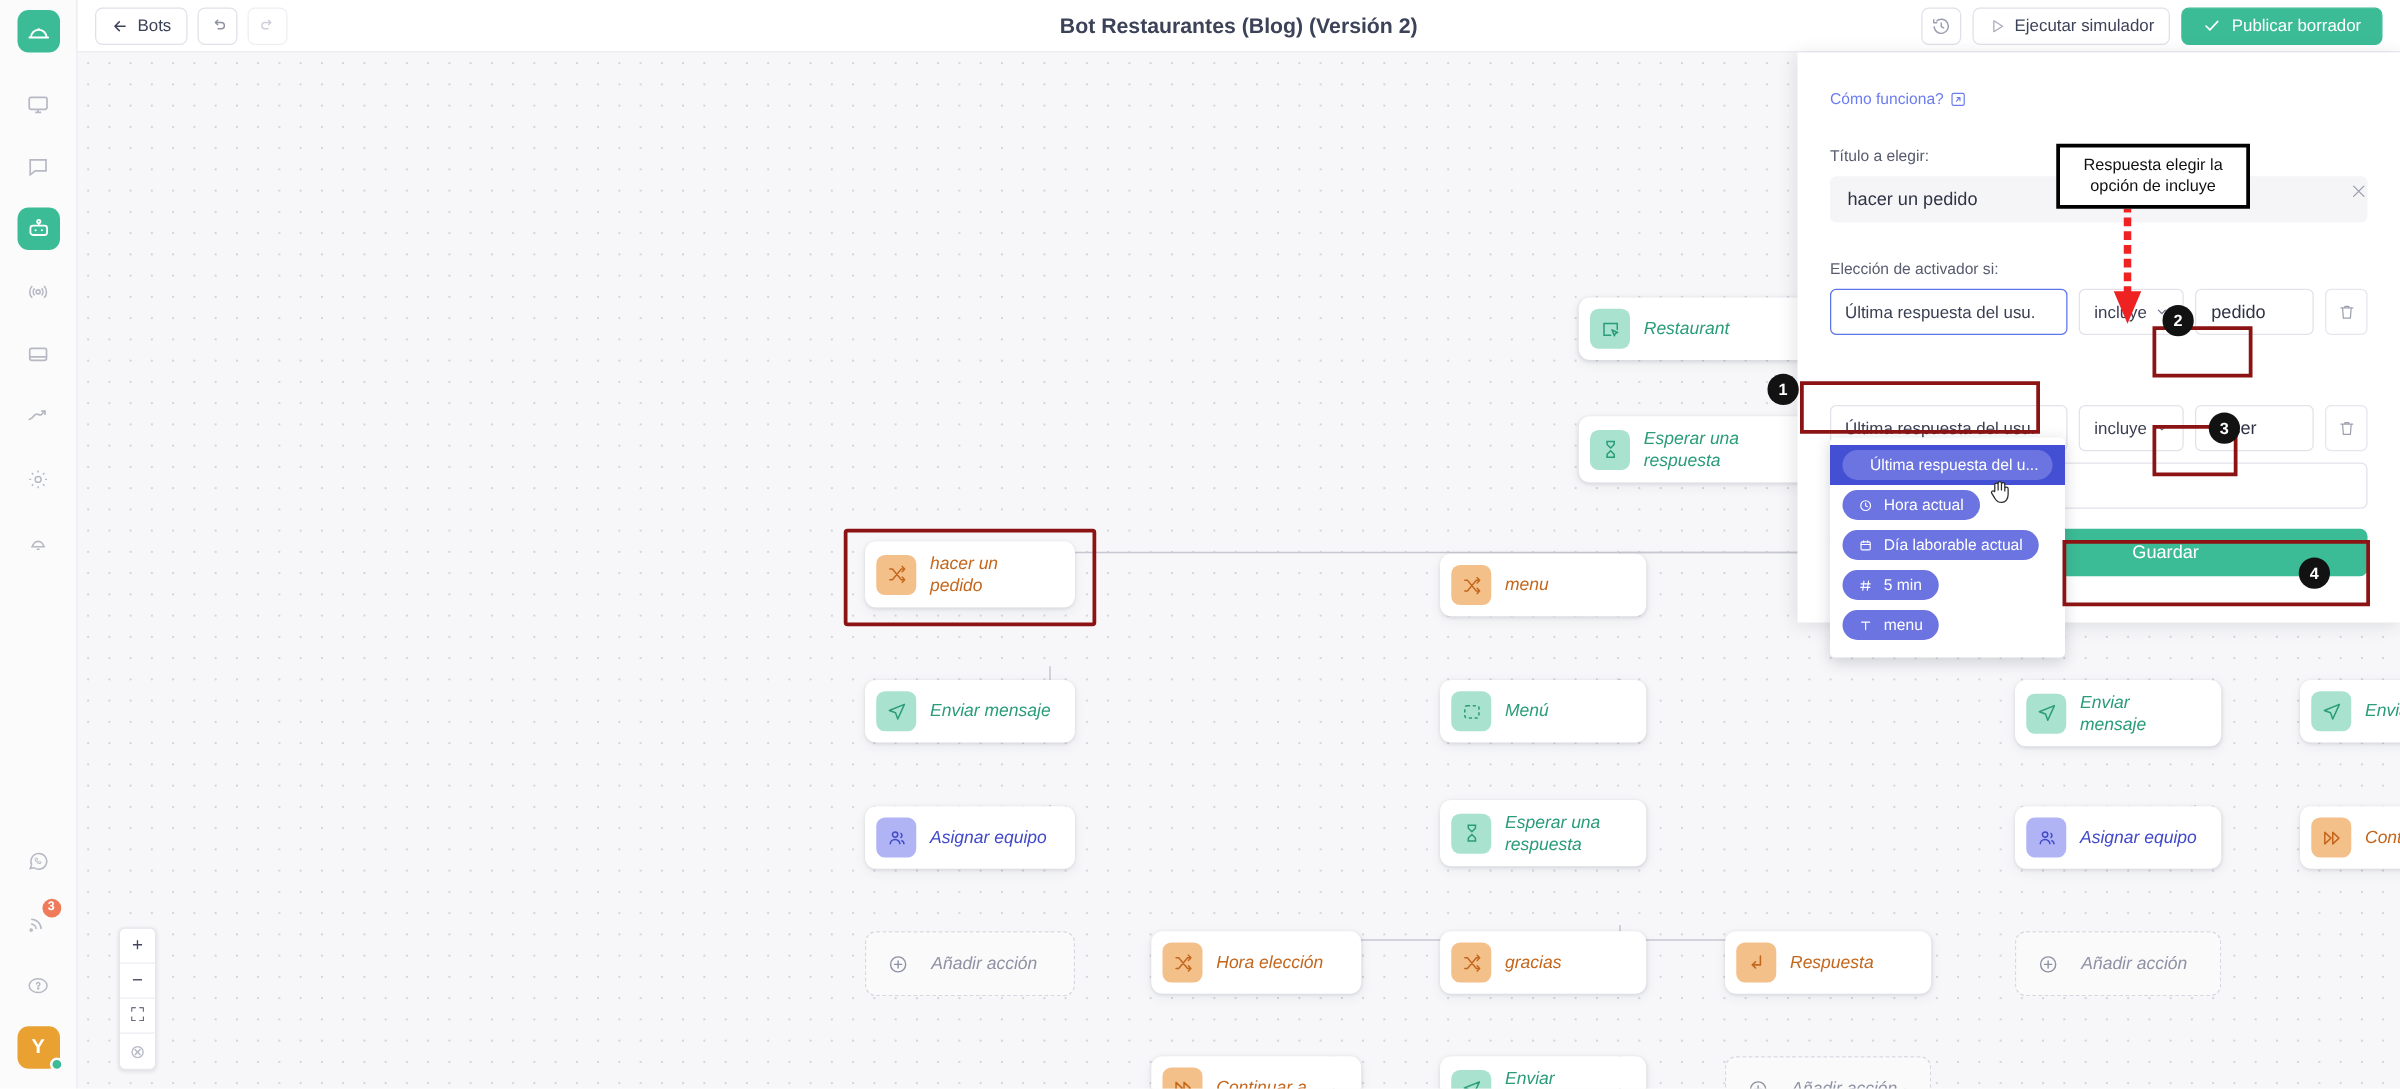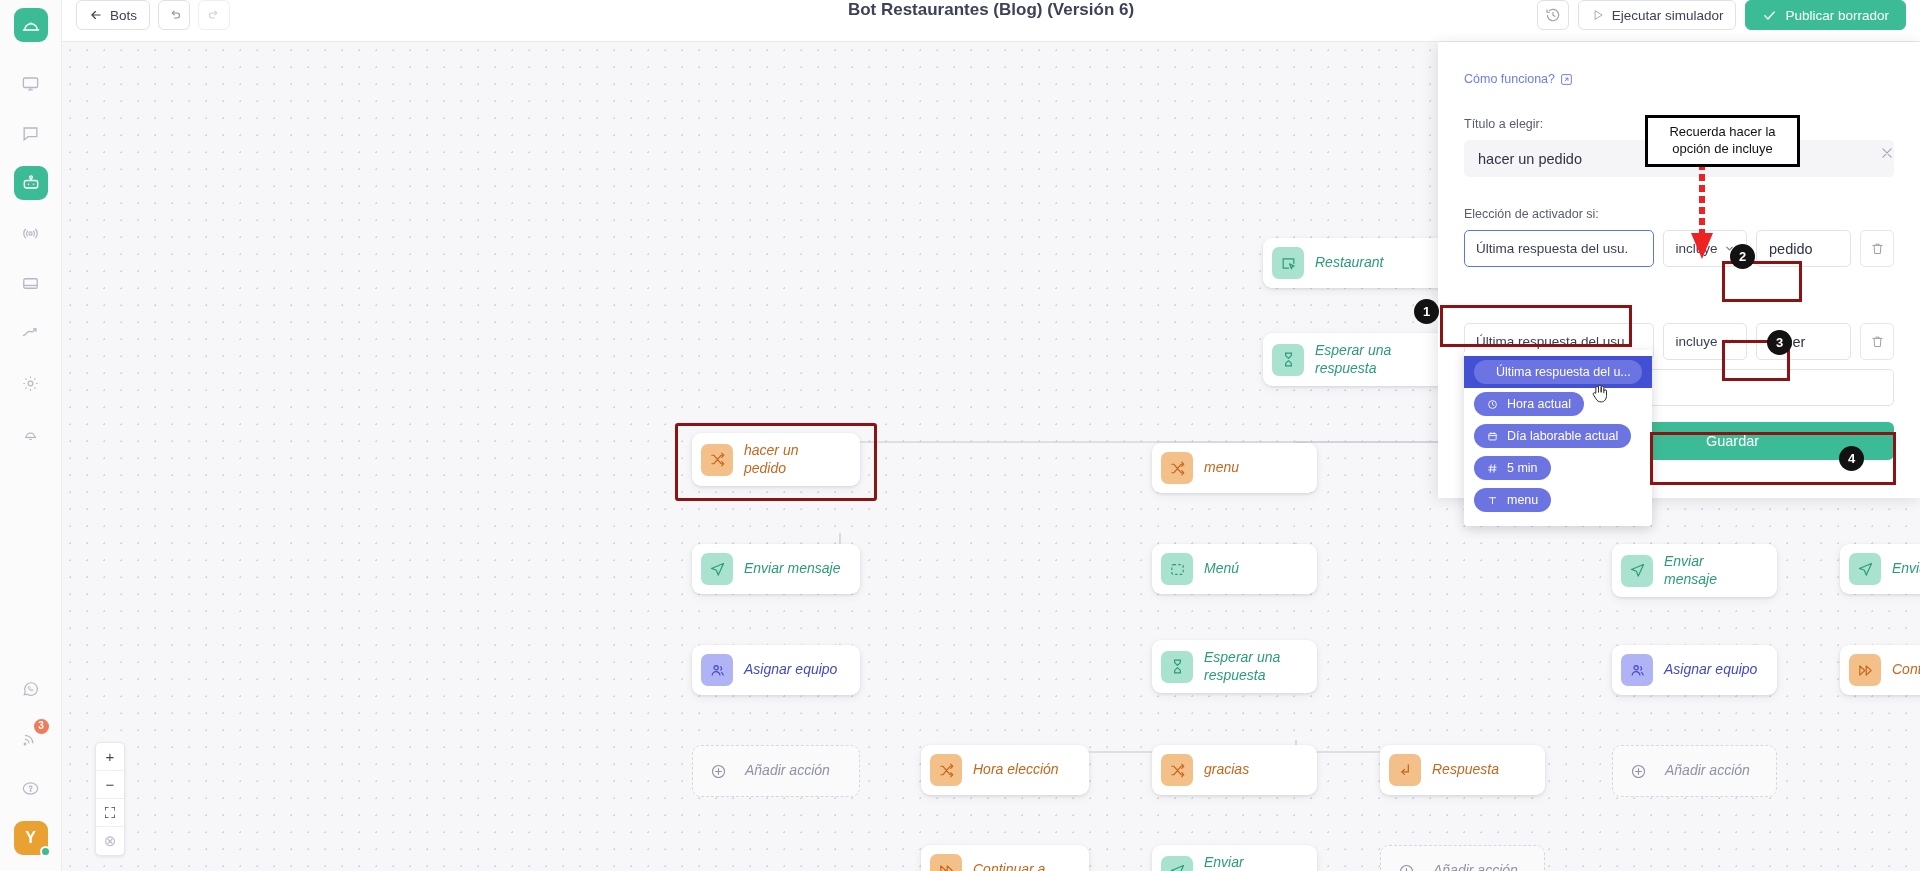--- a/index.html
+++ b/index.html
@@ -42,21 +42,21 @@
   }
   .rail-avatar .dot {
     position: absolute; right: -3px; bottom: -2px; width: 11px; height: 11px;
     border-radius: 50%; background: #3cbc96; border: 2px solid #fbfbfc;
   }
 
   
   .topbar {
     position: absolute; left: 62px; top: 0; right: 0; height: 42px;
     background: #fff; border-bottom: 1px solid #e8e8ee;
-    display: flex; align-items: flex-start; padding: 0 14px; z-index: 35;
+    display: flex; align-items: center; padding: 0 14px; z-index: 35;
   }
   .btn {
     border: 1px solid #e0e0e8; background: #fff; border-radius: 6px;
     height: 30px; display: inline-flex; align-items: center; gap: 7px;
     padding: 0 12px; font-size: 13.5px; color: #3c4257; cursor: pointer;
     white-space: nowrap;
   }
   .btn.icon-only { width: 32px; padding: 0; justify-content: center; }
   .btn.disabled { color: #cdd0da; border-color: #eeeef3; }
   .topbar-title {
@@ -329,21 +329,21 @@
         </svg>
       </div>
       <div class="btn icon-only disabled">
         <svg width="15" height="15" viewBox="0 0 24 24" fill="none" stroke="#cdd0da" stroke-width="1.8">
           <path d="M15 8H8a4 4 0 0 0 0 8h4" stroke-linecap="round"></path>
             <path d="M12.5 5l3 3-3 3" stroke-linecap="round" stroke-linejoin="round"></path>
         </svg>
       </div>
     </div>
 
-    <div class="topbar-title">Bot Restaurantes (Blog) (Versión 6)</div>
+    <div class="topbar-title">Bot Restaurantes (Blog) (Versión 2)</div>
 
     <div class="topbar-right">
       <div class="btn icon-only">
         <svg width="16" height="16" viewBox="0 0 24 24" fill="none" stroke="#9a9db0" stroke-width="1.7">
           <path d="M3.5 12a8.5 8.5 0 1 0 2.6-6.1"></path>
             <path d="M3 4.2v3.6h3.6" stroke-linecap="round" stroke-linejoin="round"></path>
             <path d="M12 8v4.3l2.8 1.7" stroke-linecap="round"></path>
         </svg>
       </div>
       <div class="btn">
@@ -713,19 +713,19 @@
   <div class="modal-redbox" style="left:1440px; top:305px; width:192px; height:42px;"></div>
   <div class="modal-redbox" style="left:1722px; top:261px; width:80px; height:41px;"></div>
   <div class="modal-redbox" style="left:1722px; top:340px; width:68px; height:41px;"></div>
   <div class="modal-redbox" style="left:1650px; top:432px; width:246px; height:53px;"></div>
 
   <div class="stepnum" style="left:1414px; top:299px;">1</div>
   <div class="stepnum" style="left:1730px; top:244px;">2</div>
   <div class="stepnum" style="left:1767px; top:330px;">3</div>
   <div class="stepnum" style="left:1839px; top:446px;">4</div>
 
-  <div class="callout">Recuerda hacer la opción de incluye</div>
+  <div class="callout">Respuesta elegir la opción de incluye</div>
   <svg class="arrow-svg" width="40" height="110">
     <path d="M12 0 L12 76" stroke="#ee2222" stroke-width="6" stroke-dasharray="7 4"></path>
     <path d="M12 96 L1 70 L23 70 Z" fill="#ee2222"></path>
   </svg>
 
 </div>
 
 </body></html>

